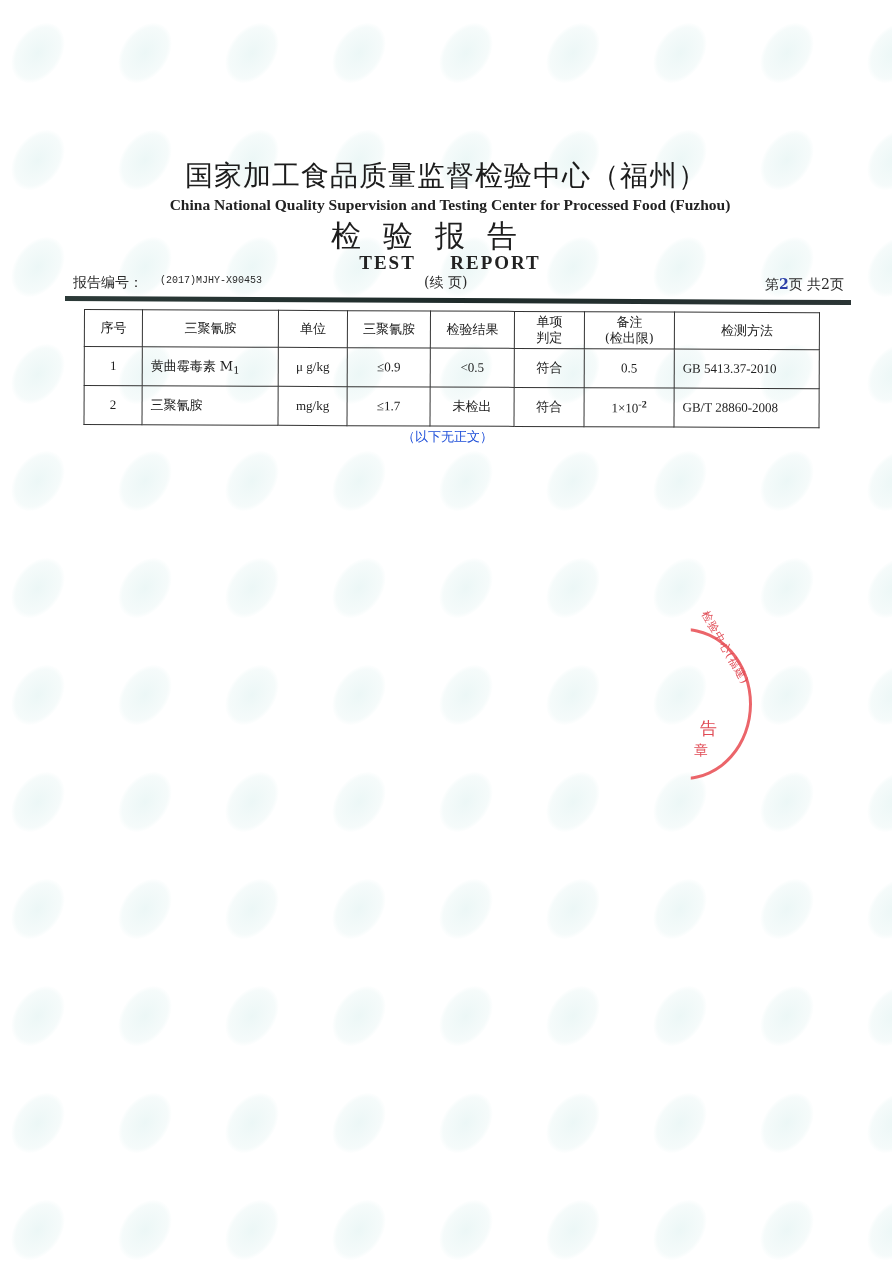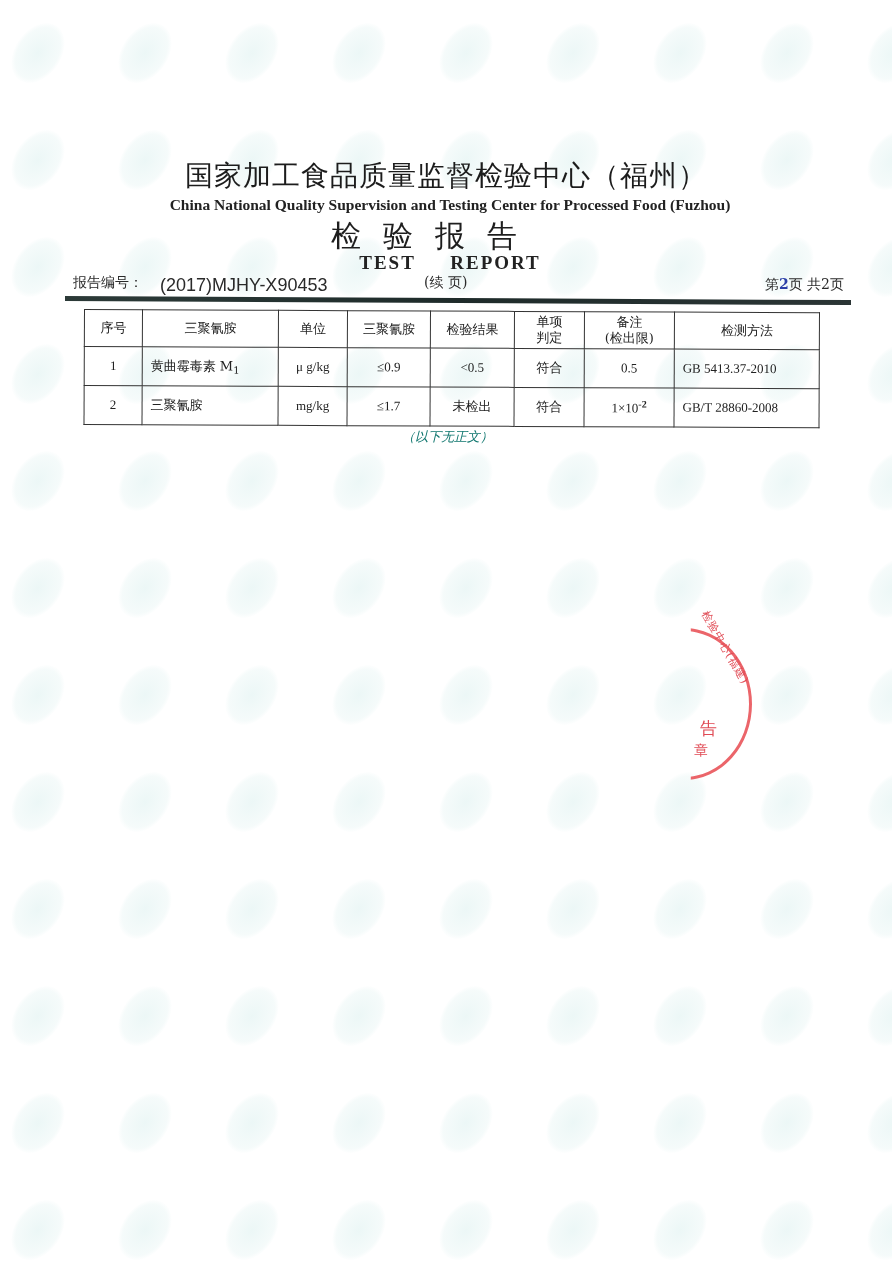--- a/index.html
+++ b/index.html
@@ -28,21 +28,21 @@
   .report-cn {
     position: absolute; left: 0; width: 870px; top: 216px; text-align: center;
     font-size: 30px; letter-spacing: 22px; color: #1e1e1e; font-family: Liberation Mono, monospace;
   }
   .report-en {
     position: absolute; left: 0; width: 900px; top: 252px; text-align: center;
     font-family: "Liberation Serif", serif; font-weight: bold; font-size: 19px; letter-spacing: 2px; word-spacing: 28px; color: #222;
   }
   .meta-row { position: absolute; top: 272px; left: 0; width: 892px; height: 22px; font-size: 14px; color: #2a2a2a; }
   .report-no-label { position: absolute; left: 73px; top: 2px; font-size: 14px; }
-  .report-no-value { position: absolute; left: 160px; top: 3px; font-family: Liberation Sans, sans-serif; font-size: 18px; }
+  .report-no-value { position: absolute; left: 160px; top: 3px; font-family: Liberation Mono, monospace; font-size: 10px; }
   .cont { position: absolute; left: 424px; top: 2px; font-size: 14px; }
   .page-info { position: absolute; right: 48px; top: 4px; font-size: 14px; }
   .page-info .cur { color: #2a3ea8; font-weight: bold; }
   .rule {
     position: absolute; left: 65px; top: 296px; width: 786px; height: 5px;
     background: linear-gradient(90deg, #2c3a38, #1e2b2a 50%, #2b3535);
     transform: rotate(0.3deg); transform-origin: left center;
   }
   table.results {
     position: absolute; left: 84px; top: 309px; width: 735px;
@@ -52,21 +52,21 @@
   table.results td, table.results th {
     border: 1px solid #333; text-align: center; vertical-align: middle;
     font-weight: normal; font-size: 13px; color: #222; padding: 0;
   }
   table.results th { height: 36px; line-height: 16px; margin-left: 8px; }
   table.results td { height: 38px; }
   table.results td.left { text-align: left; padding-left: 8px; }
   .num { font-family: "Liberation Serif", serif; font-size: 14px; }
   .sub { font-size: 10px; vertical-align: -3px; }
   .sup { font-size: 10px; vertical-align: 5px; font-weight: bold; }
-  .end-note { position: absolute; left: 402px; top: 428px; font-size: 13px; color: #0f766e; font-style: italic; }
+  .end-note { position: absolute; left: 402px; top: 428px; font-size: 13px; color: #1d4ed8; }
   .stamp {
     position: absolute; left: 616px; top: 628px; width: 130px; height: 146px;
     border: 3px solid #e9545a; border-radius: 50%;
     clip-path: inset(0 0 0 55%);
     opacity: 0.9;
   }
   .stamp-text { position: absolute; color: #e04a54; font-size: 13px; }
 </style>
 </head>
 <body>

